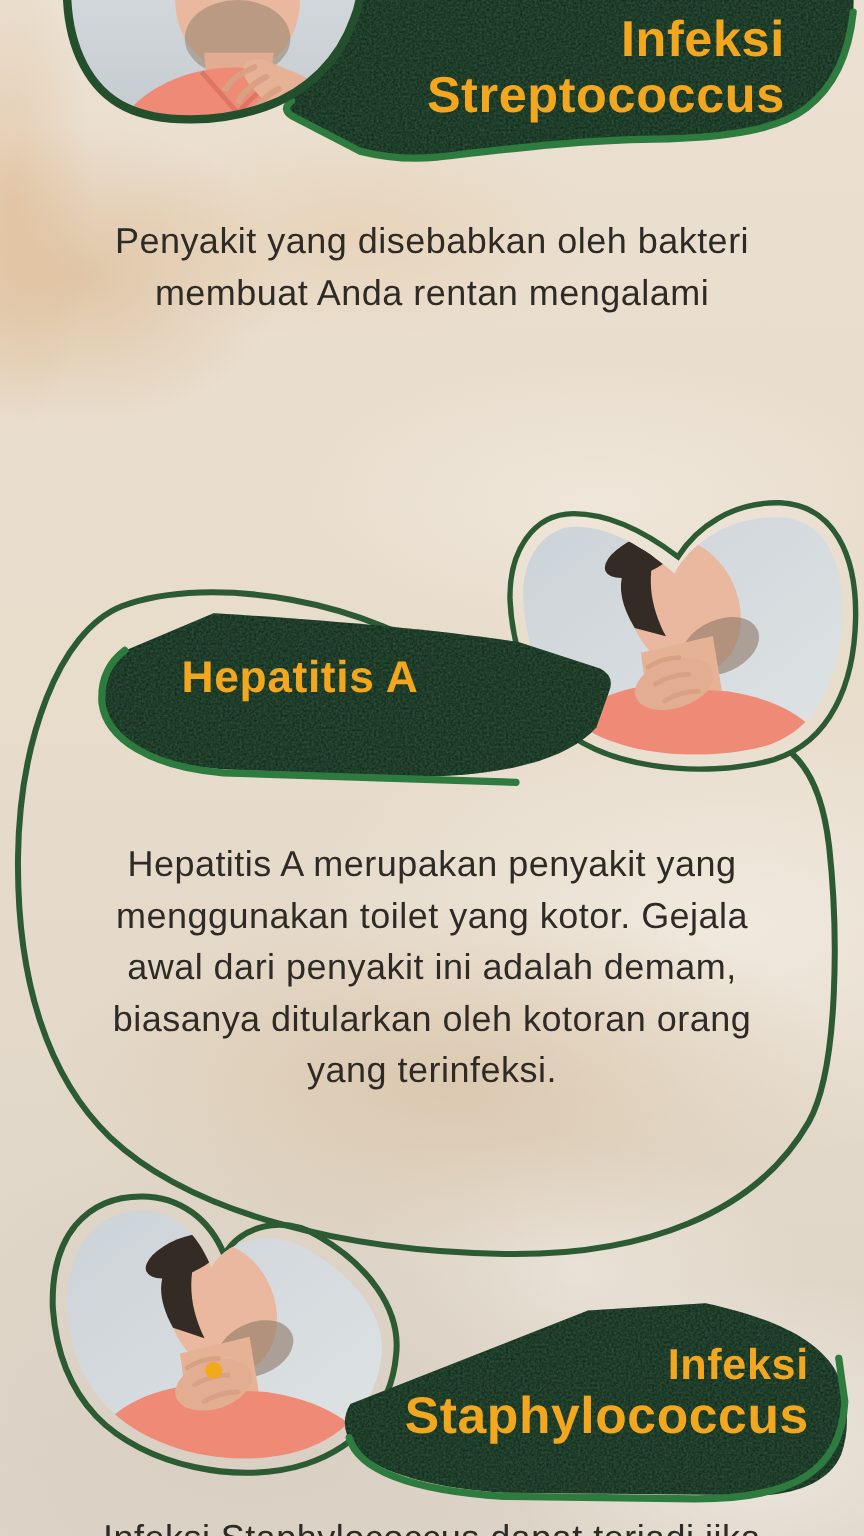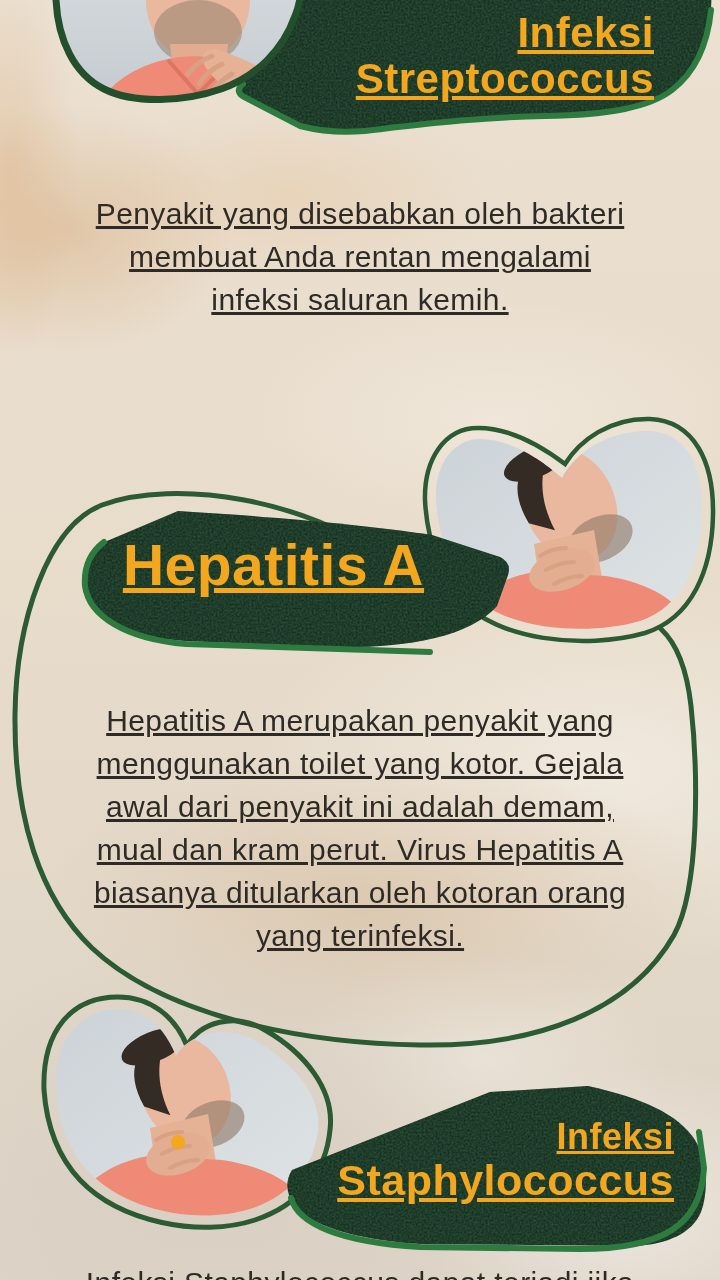--- a/index.html
+++ b/index.html
@@ -17,30 +17,30 @@
       radial-gradient(90px 260px at 10px 170px, rgba(224,186,146,.55), rgba(224,186,146,0) 75%),
       radial-gradient(480px 210px at 380px 900px, rgba(208,175,136,.40), rgba(208,175,136,0) 70%),
       radial-gradient(520px 280px at 610px 770px, rgba(246,241,232,.65), rgba(246,241,232,0) 70%),
       radial-gradient(430px 320px at 210px 1150px, rgba(210,201,190,.55), rgba(210,201,190,0) 70%),
       radial-gradient(300px 210px at 630px 1210px, rgba(242,238,231,.7), rgba(242,238,231,0) 70%),
       radial-gradient(260px 160px at 480px 1060px, rgba(238,232,222,.6), rgba(238,232,222,0) 72%),
       radial-gradient(380px 170px at 500px 420px, rgba(244,238,228,.55), rgba(244,238,228,0) 70%),
       linear-gradient(180deg,#EBE0D1 0%,#E8DCCB 45%,#E2D8C9 75%,#DDD3C6 100%);
   }
   .art{position:absolute;left:0;top:0;}
-  .txt{position:absolute;color:#2E2B27;text-decoration:underline;}
+  .txt{position:absolute;color:#2E2B27;}
   .heading{color:#F2A71E;font-weight:700;letter-spacing:.5px;}
   .h-top{right:66px;top:10px;text-align:right;font-size:42px;line-height:46px;}
-  .h-hep{left:100px;top:540px;width:324px;text-align:right;font-size:57px;line-height:50px;}
+  .h-hep{left:88px;top:540px;width:324px;text-align:center;font-size:37px;line-height:50px;}
   .h-staph{right:46px;top:1116px;text-align:right;}
   .h-staph .l1{font-size:36px;line-height:42px;}
   .h-staph .l2{font-size:43px;line-height:44px;}
   .para{left:0;right:0;text-align:center;font-size:30px;line-height:43px;font-weight:300;letter-spacing:.4px;}
   .para div{white-space:nowrap;}
-  .p1{top:180px;margin-top:12px;}
+  .p1{top:180px;}
   .p2{top:699px;}
   .p3{top:1261px;}
 </style>
 </head>
 <body>
 
 <div class="poster">
   <div class="stains"></div>
 
   <svg class="art" width="720" height="1280" viewBox="0 0 720 1280">
@@ -141,32 +141,30 @@
   </svg>
 
   <div class="txt heading h-top">
     <div>Infeksi</div>
     <div>Streptococcus</div>
   </div>
 
   <div class="txt para p1">
     <div>Penyakit yang disebabkan oleh bakteri</div>
     <div>membuat Anda rentan mengalami</div>
-    <div>infeksi saluran kemih.</div>
   </div>
 
   <div class="txt heading h-hep">
     <div>Hepatitis A</div>
   </div>
 
   <div class="txt para p2">
     <div>Hepatitis A merupakan penyakit yang</div>
     <div>menggunakan toilet yang kotor. Gejala</div>
     <div>awal dari penyakit ini adalah demam,</div>
-    <div>mual dan kram perut. Virus Hepatitis A</div>
     <div>biasanya ditularkan oleh kotoran orang</div>
     <div>yang terinfeksi.</div>
   </div>
 
   <div class="txt heading h-staph">
     <div class="l1">Infeksi</div>
     <div class="l2">Staphylococcus</div>
   </div>
 
   <div class="txt para p3">

